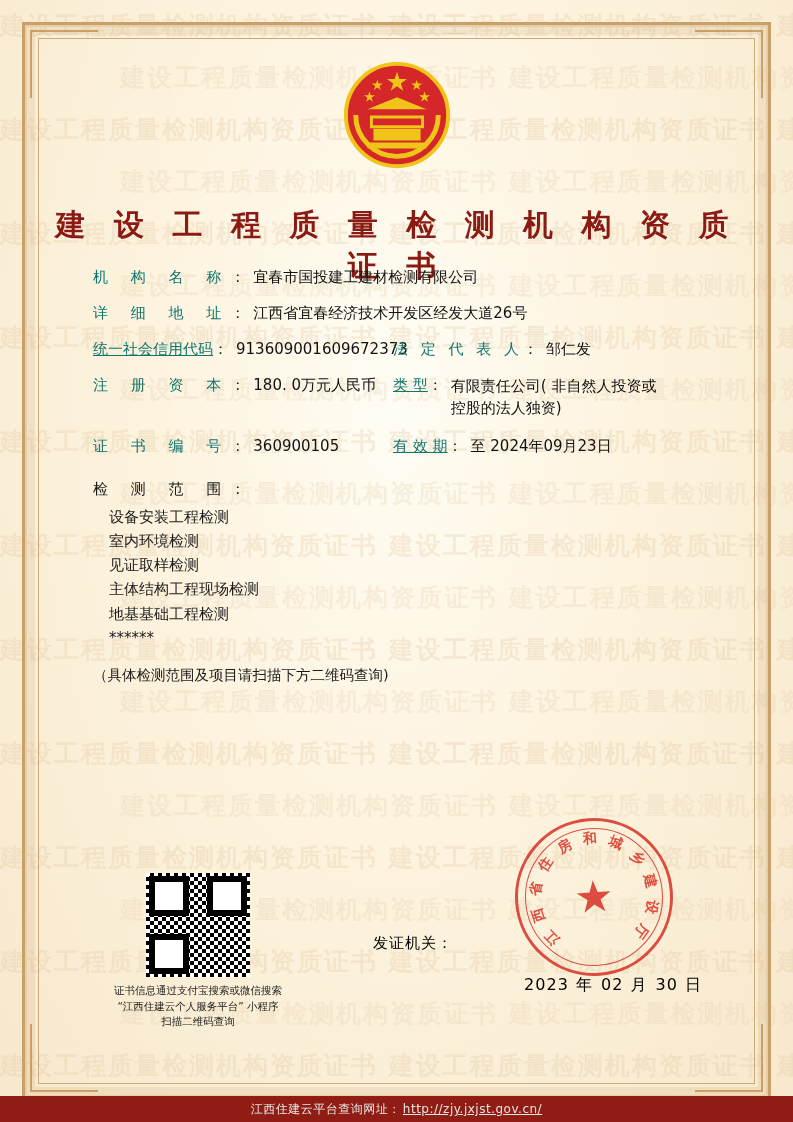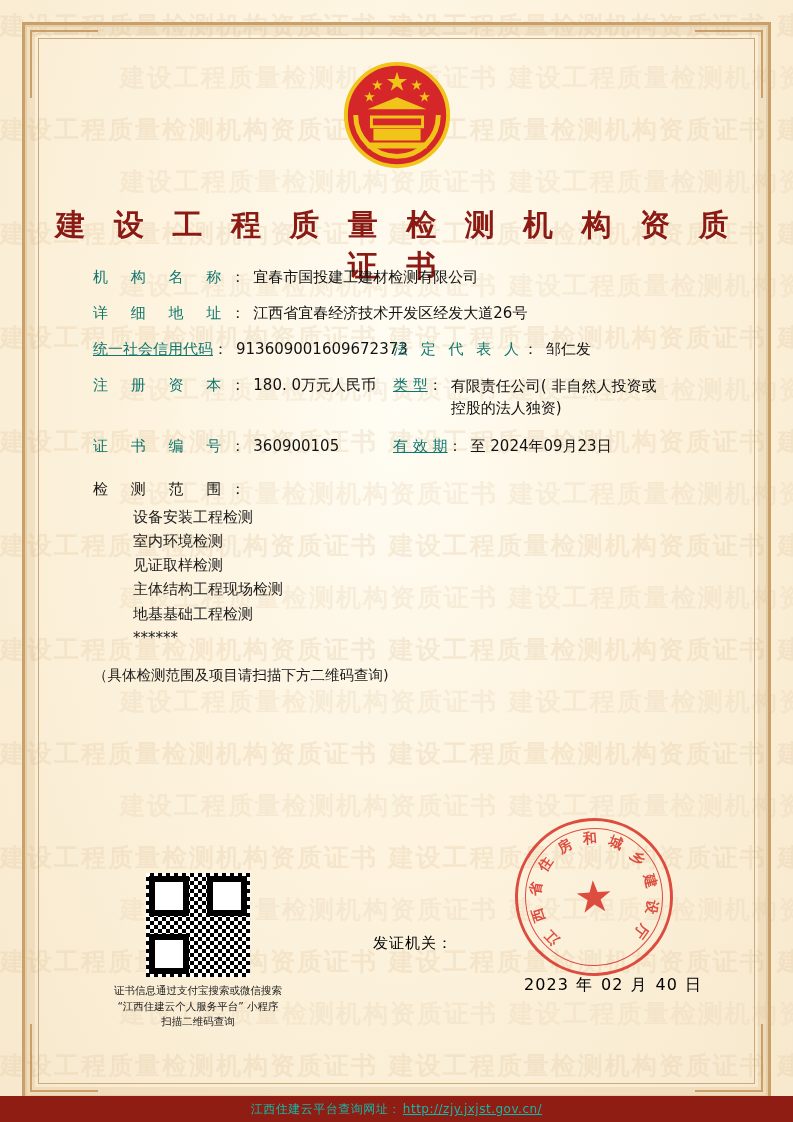--- a/index.html
+++ b/index.html
@@ -134,21 +134,21 @@
 
   .val-multiline { line-height: 1.45; }
 
   .scope-label {
     margin-top: 24px;
     margin-bottom: 6px;
     font-size: 15px;
     letter-spacing: 9px;
   }
   .scope-list {
-    margin-left: 40px;
+    margin-left: 16px;
     line-height: 1.62;
     font-size: 15px;
   }
   .scope-note {
     margin-top: 16px;
     font-size: 14.5px;
   }
 
   
   .qr-block {
@@ -247,21 +247,21 @@
     font-family: "DejaVu Sans", sans-serif;
     transform-origin: 0 0;
   }
 
   
   .footer {
     position: absolute;
     left: 0; right: 0; bottom: 0;
     height: 26px;
     background: #8f1d14;
-    color: #14b8a6;
+    color: #e5e5e5;
     font-size: 12px;
     display: flex;
     align-items: center;
     justify-content: center;
     letter-spacing: .5px;
     font-family: "DejaVu Sans", sans-serif;
   }
   .footer .url { text-decoration: underline; margin-left: 2px; }
 </style>
 </head>
@@ -431,21 +431,21 @@
       <div class="star">★</div>
     </div>
 
     <div class="issue-block">
       <div class="issue-line">发证机关：</div>
       <div class="date-line">
         <span class="num">2023</span>
         <span>年</span>
         <span class="num">02</span>
         <span>月</span>
-        <span class="num">40</span>
+        <span class="num">30</span>
         <span>日</span>
       </div>
     </div>
 
   </div>
 
   <div class="footer">
     <span>江西住建云平台查询网址：</span>
     <span class="url">http://zjy.jxjst.gov.cn/</span>
   </div>

